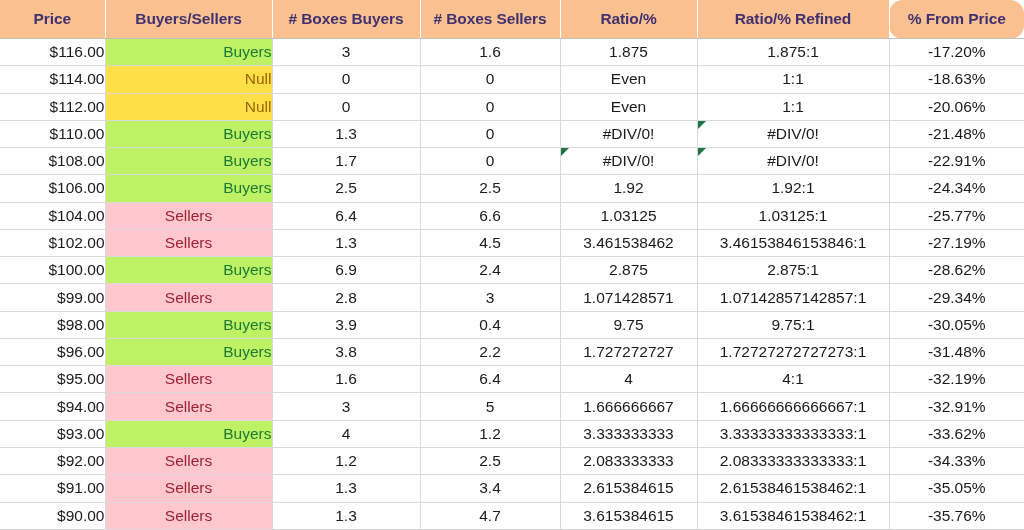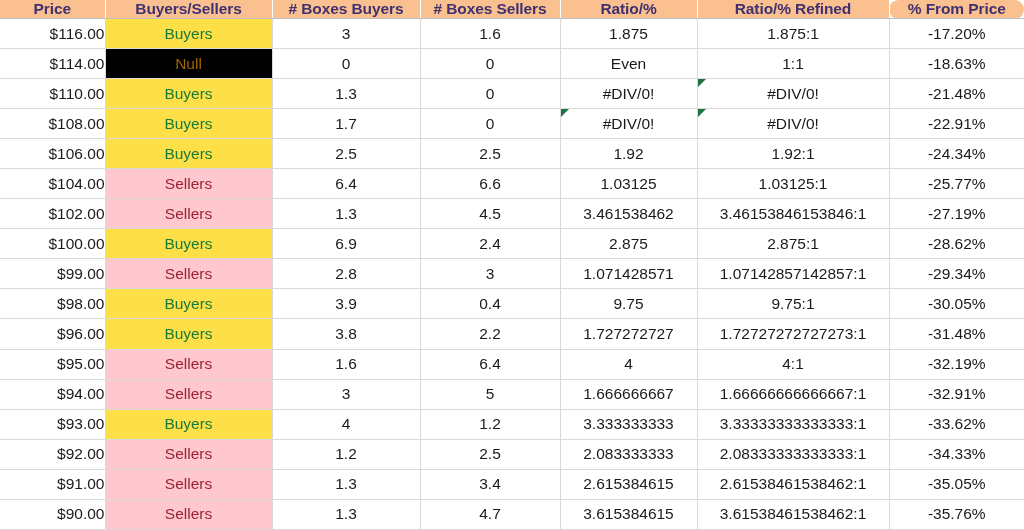--- a/index.html
+++ b/index.html
@@ -30,21 +30,21 @@
   thead th {
     height: 16px;
     background: #fac090;
     color: #3f3170;
     font-weight: bold;
     font-size: 15.5px;
     text-align: center;
     vertical-align: middle;
     border-right: 1px solid #ffffff;
     border-bottom: 1px solid #bfbfbf;
-    padding: 0;
+    padding: 10px;
     white-space: nowrap;
     letter-spacing: -0.1px;
   }
   thead th:last-child { border-right: none; border-radius: 14px; }
 
   tbody td {
     height: 26px;
     font-size: 15.5px;
     color: #1a1a1a;
     text-align: center;
@@ -61,31 +61,33 @@
 
   
   td.price { text-align: right; }
 
   
   td.status {
     font-weight: normal;
     border-right: 1px solid #d9d9d9;
   }
   td.status.buyers {
-    background: #fde047;
+    background: #bef264;
     color: #1a7a36;
+    text-align: right;
   }
   td.status.sellers {
     background: #ffc7ce;
     color: #9c2233;
     margin-top: 16px;
   }
   td.status.null {
-    background: #000000;
+    background: #fde047;
     color: #9c6500;
+    text-align: right;
   }
 
   
   .err-marker {
     position: absolute;
     top: 0;
     left: 0;
     width: 0;
     height: 0;
     border-top: 8px solid #217346;
@@ -130,20 +132,29 @@
       <tr>
         <td class="price">$114.00</td>
         <td class="status null">Null</td>
         <td>0</td>
         <td>0</td>
         <td>Even</td>
         <td>1:1</td>
         <td>-18.63%</td>
       </tr>
       <tr>
+        <td class="price">$112.00</td>
+        <td class="status null">Null</td>
+        <td>0</td>
+        <td>0</td>
+        <td>Even</td>
+        <td>1:1</td>
+        <td>-20.06%</td>
+      </tr>
+      <tr>
         <td class="price">$110.00</td>
         <td class="status buyers">Buyers</td>
         <td>1.3</td>
         <td>0</td>
         <td>#DIV/0!</td>
         <td><span class="err-marker"></span>#DIV/0!</td>
         <td>-21.48%</td>
       </tr>
       <tr>
         <td class="price">$108.00</td>

